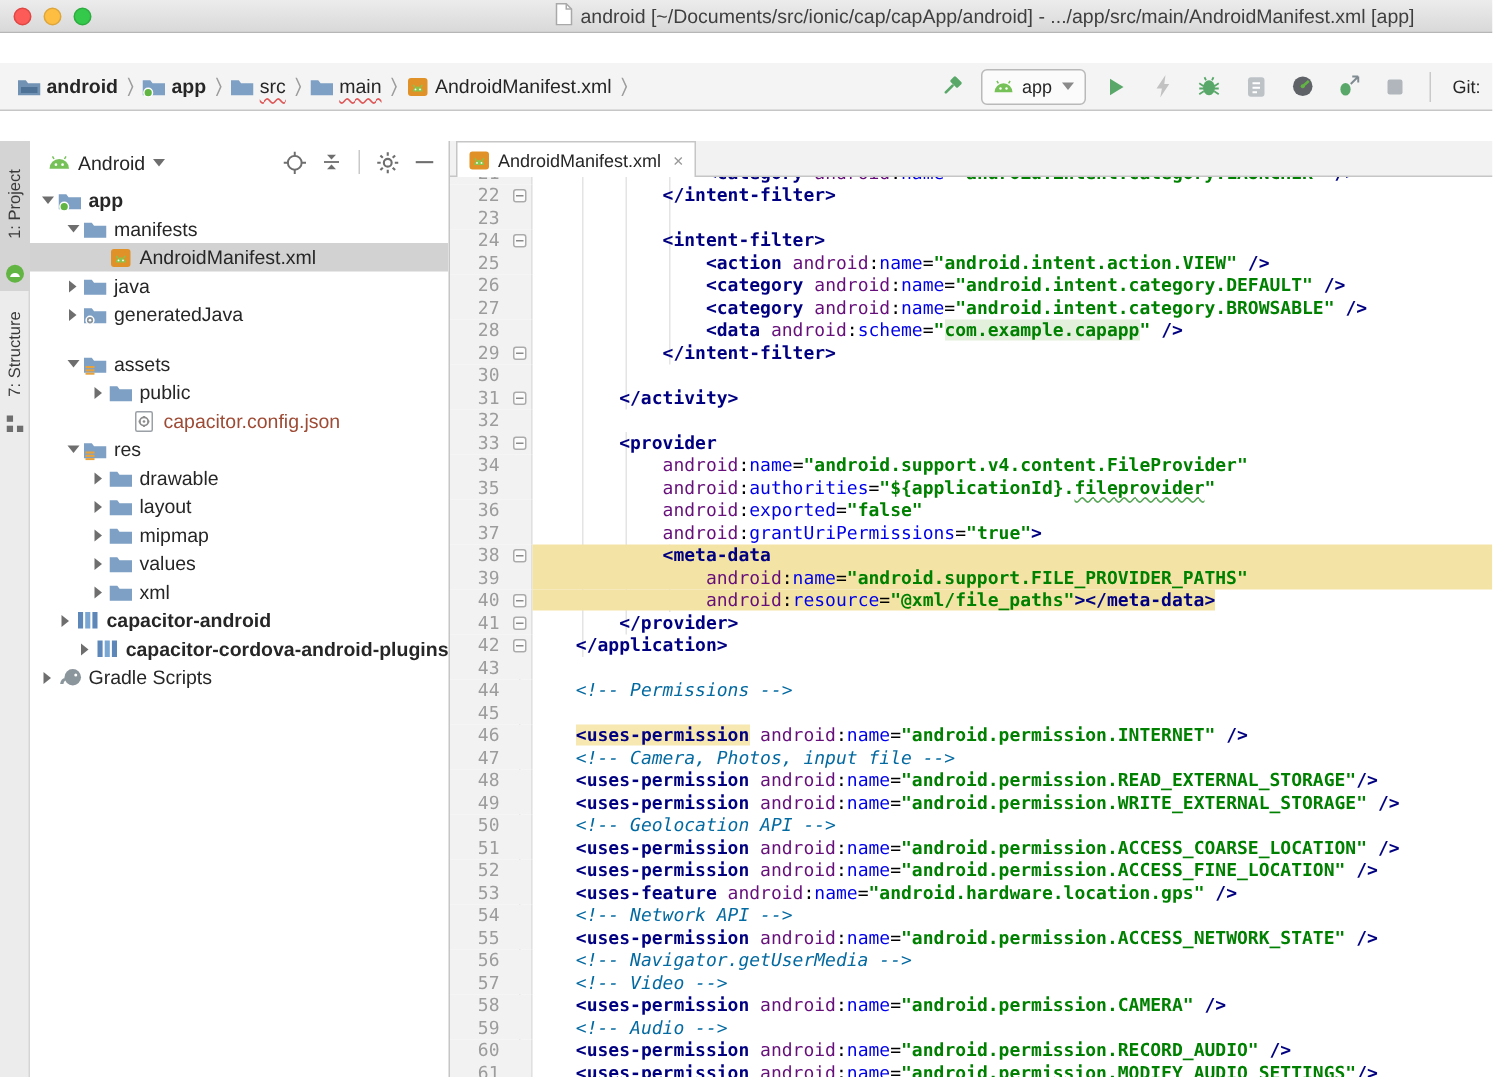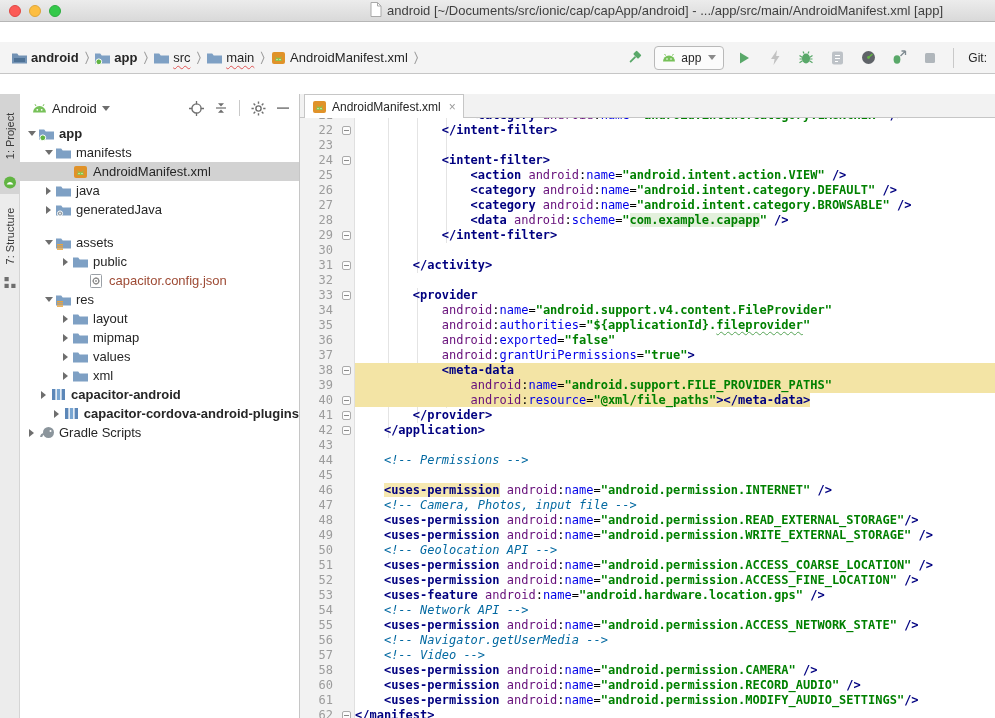--- a/index.html
+++ b/index.html
@@ -415,20 +415,31 @@
           </div>
           <div class="trow" style="padding-left: 38px;">
             <span class="chev">
               <span class="tri-r"></span>
             </span>
             <span class="ticon">
               <svg width="15" height="13">
                 <path d="M0 2.5h5.2l1.5 2H15v8H0z" fill="#7EA0C4"></path>
               </svg>
             </span>
+            <span class="tlabel">drawable</span>
+          </div>
+          <div class="trow" style="padding-left: 38px;">
+            <span class="chev">
+              <span class="tri-r"></span>
+            </span>
+            <span class="ticon">
+              <svg width="15" height="13">
+                <path d="M0 2.5h5.2l1.5 2H15v8H0z" fill="#7EA0C4"></path>
+              </svg>
+            </span>
             <span class="tlabel">layout</span>
           </div>
           <div class="trow" style="padding-left: 38px;">
             <span class="chev">
               <span class="tri-r"></span>
             </span>
             <span class="ticon">
               <svg width="15" height="13">
                 <path d="M0 2.5h5.2l1.5 2H15v8H0z" fill="#7EA0C4"></path>
               </svg>
@@ -723,20 +734,25 @@
               <span class="g-num">57</span>
               <span class="g-fold"></span>
               <span class="code"><span class="s-p">    </span><span class="s-c">&lt;!-- Video --&gt;</span></span>
             </div>
             <div class="cl">
               <span class="g-num">58</span>
               <span class="g-fold"></span>
               <span class="code"><span class="s-p">    </span><span class="s-t">&lt;uses-permission</span><span class="s-p"> </span><span class="s-n">android</span><span class="s-p">:</span><span class="s-a">name</span><span class="s-p">=</span><span class="s-v">"android.permission.CAMERA"</span><span class="s-p"> </span><span class="s-t">/&gt;</span></span>
             </div>
             <div class="cl">
+              <span class="g-num">59</span>
+              <span class="g-fold"></span>
+              <span class="code"><span class="s-p">    </span><span class="s-c">&lt;!-- Audio --&gt;</span></span>
+            </div>
+            <div class="cl">
               <span class="g-num">60</span>
               <span class="g-fold"></span>
               <span class="code"><span class="s-p">    </span><span class="s-t">&lt;uses-permission</span><span class="s-p"> </span><span class="s-n">android</span><span class="s-p">:</span><span class="s-a">name</span><span class="s-p">=</span><span class="s-v">"android.permission.RECORD_AUDIO"</span><span class="s-p"> </span><span class="s-t">/&gt;</span></span>
             </div>
             <div class="cl">
               <span class="g-num">61</span>
               <span class="g-fold"></span>
               <span class="code"><span class="s-p">    </span><span class="s-t">&lt;uses-permission</span><span class="s-p"> </span><span class="s-n">android</span><span class="s-p">:</span><span class="s-a">name</span><span class="s-p">=</span><span class="s-v">"android.permission.MODIFY_AUDIO_SETTINGS"</span><span class="s-t">/&gt;</span></span>
             </div>
             <div class="cl">

